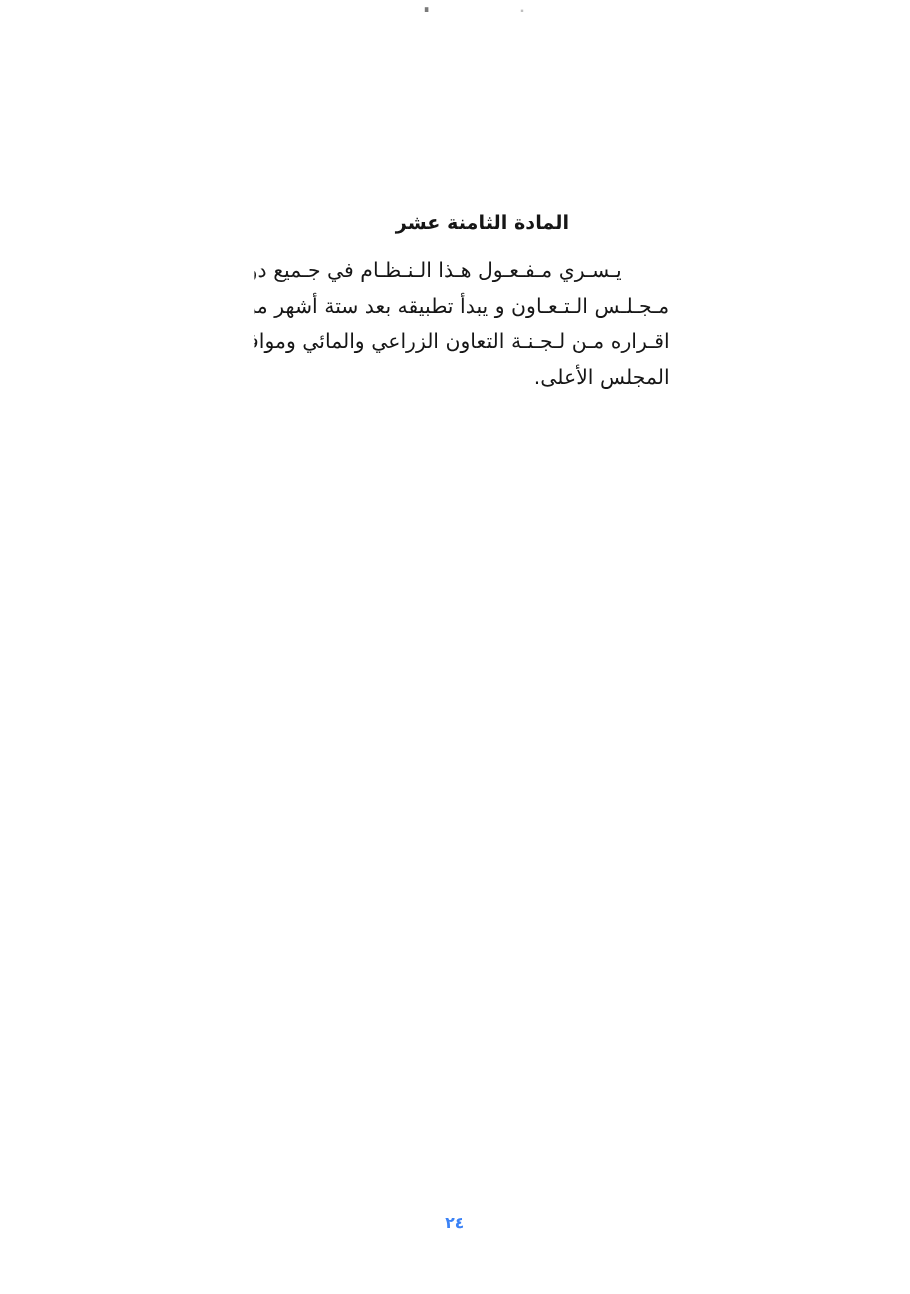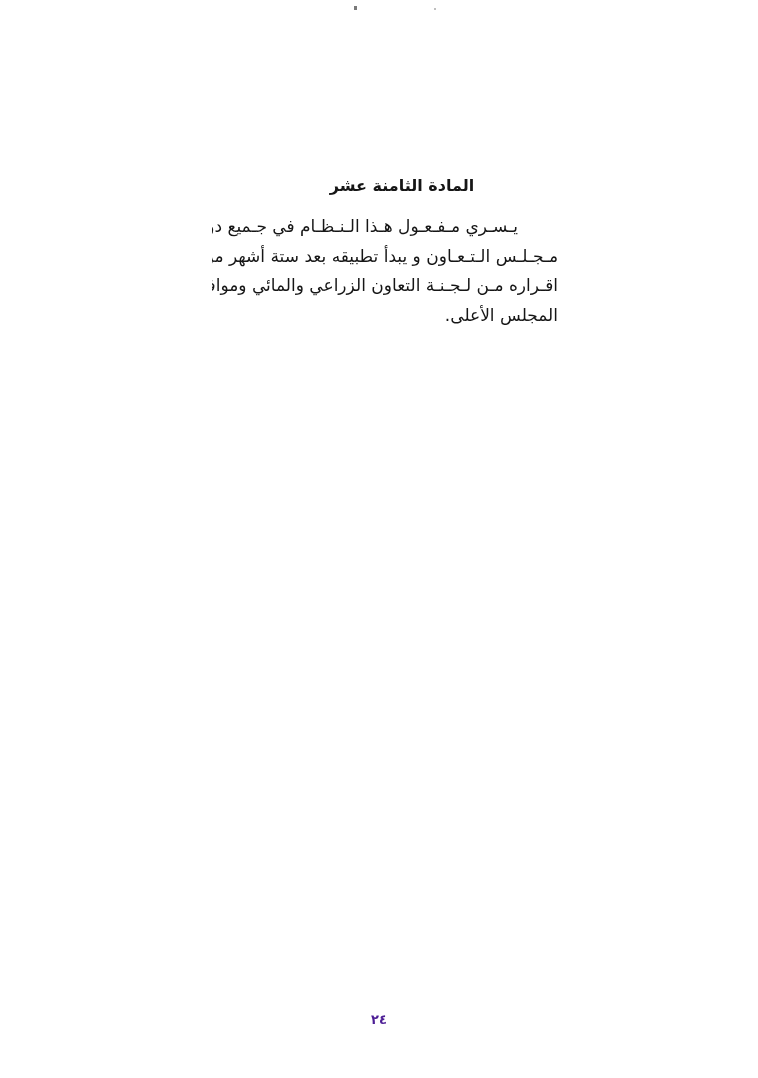--- a/index.html
+++ b/index.html
@@ -58,21 +58,21 @@
   .page-number {
     position: absolute;
     top: 1012px;
     left: 0;
     width: 100%;
     text-align: center;
     font-size: 13px;
     font-weight: bold;
     letter-spacing: 4px;
     direction: rtl;
-    color: #4c1d95;
+    color: #3b82f6;
   }
   .speck-1 {
     position: absolute;
     left: 354px;
     top: 6px;
     width: 3px;
     height: 4px;
     background: #7a7a7a;
   }
   .speck-2 {

